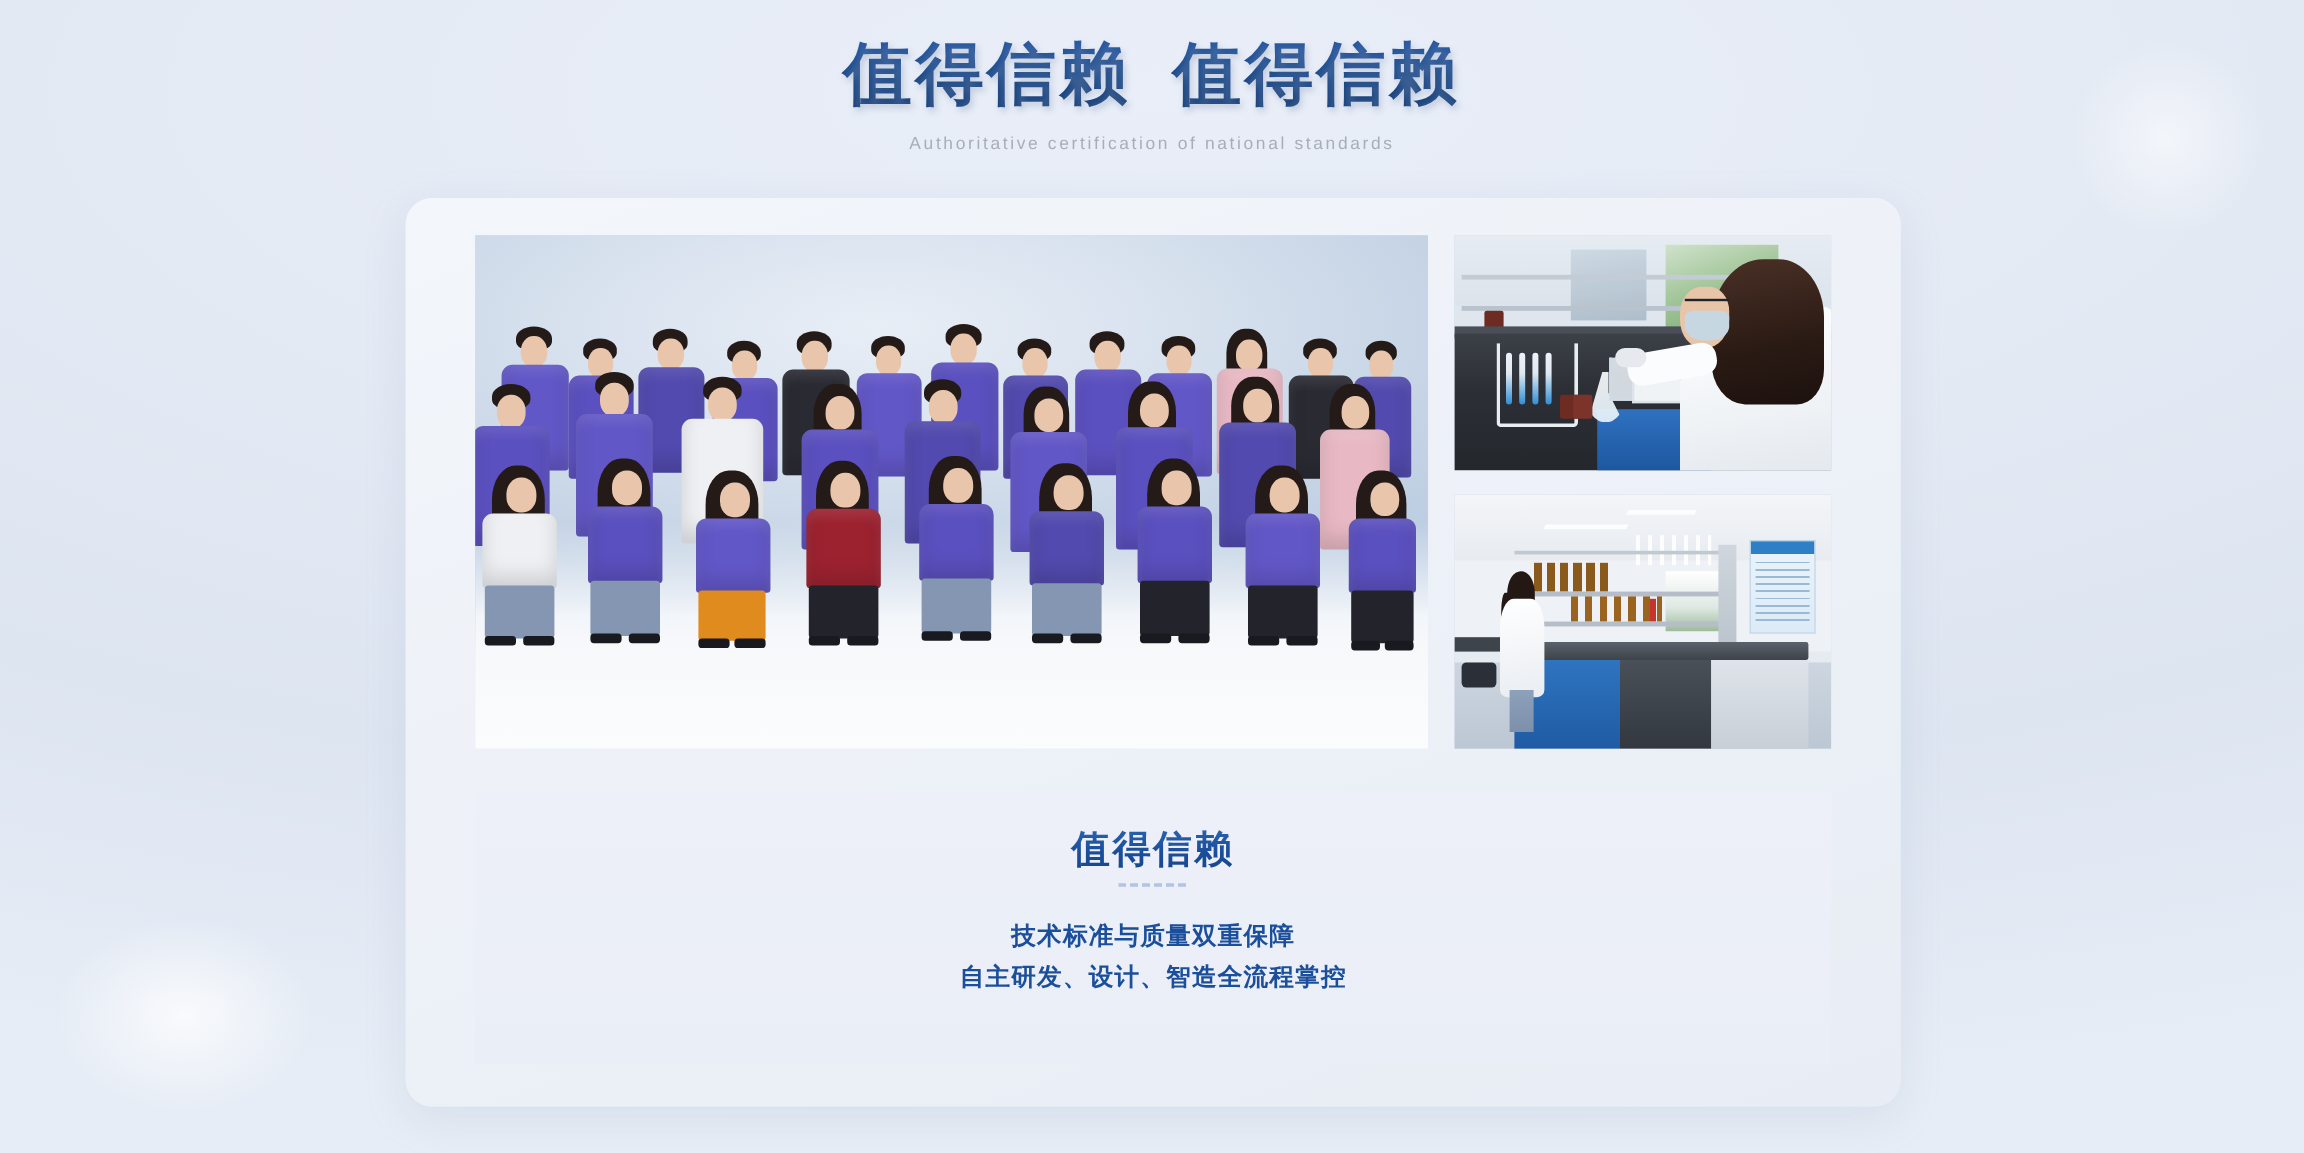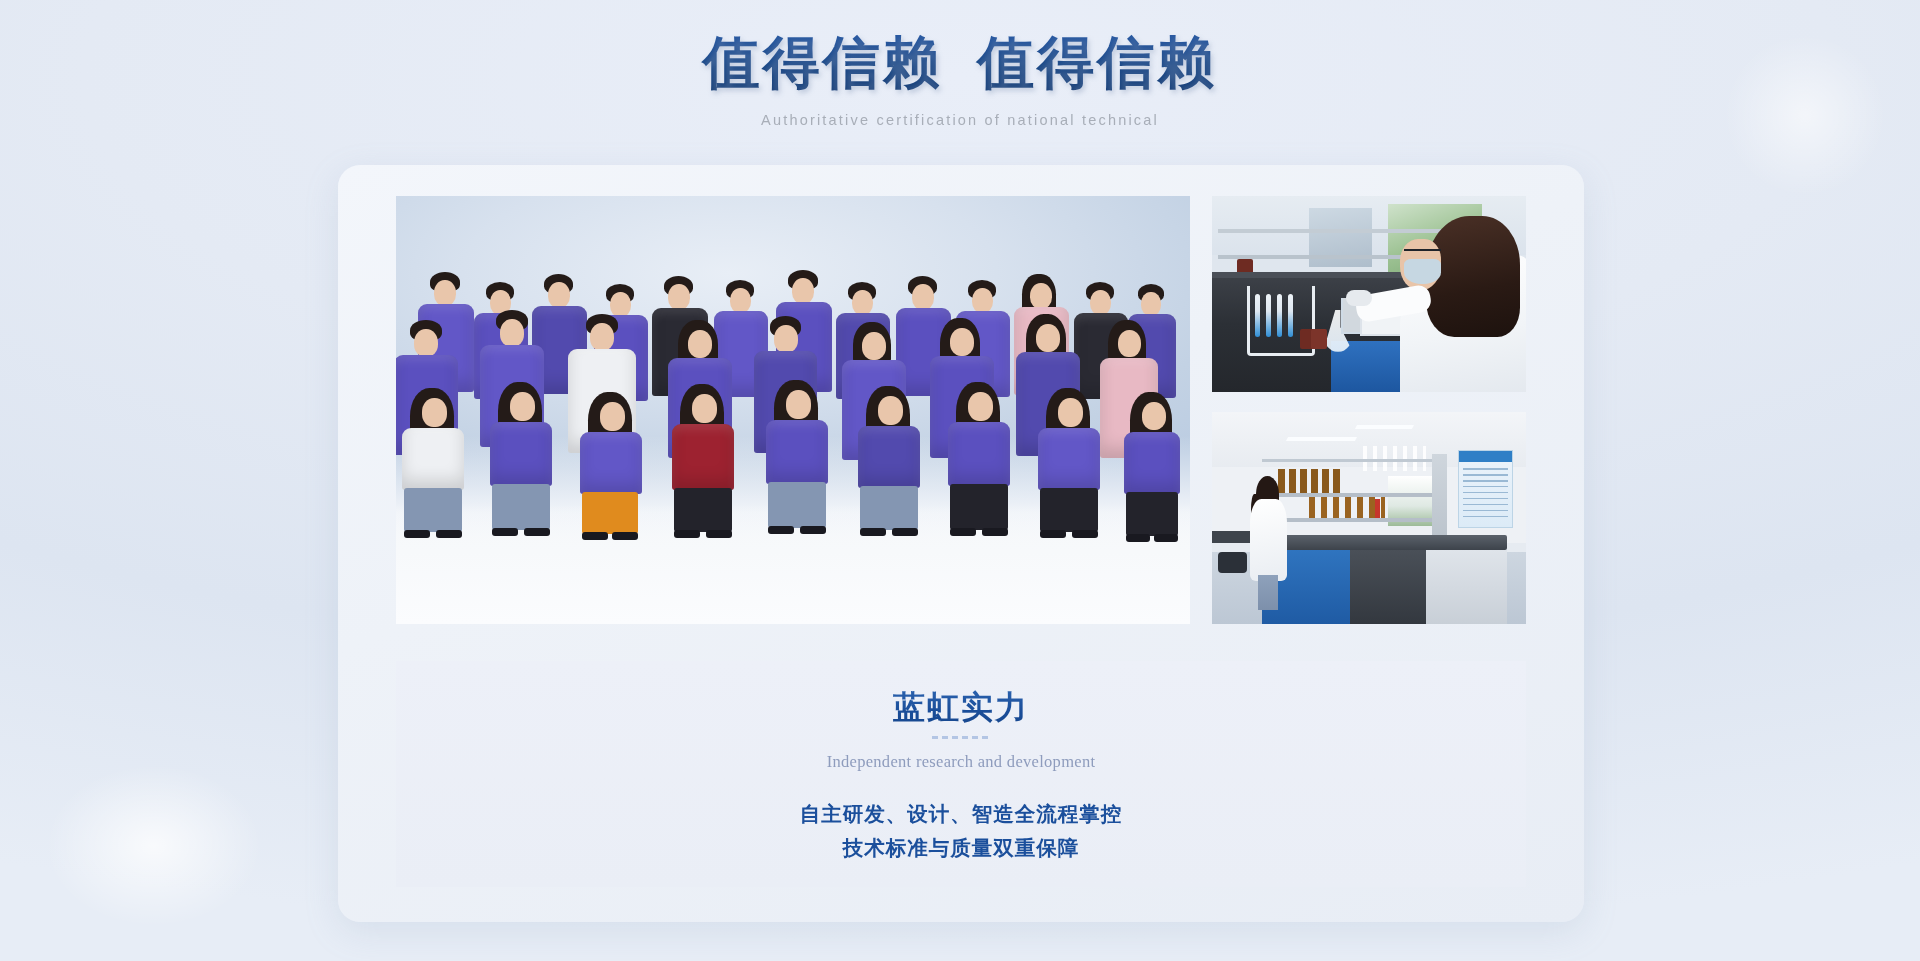--- a/index.html
+++ b/index.html
@@ -321,21 +321,21 @@
   .card-body.single { margin-top: 38px; }
   .card-body .line { display: block; white-space: pre; }
 </style>
 </head>
 <body>
 
 <div class="page">
 
   <div class="heading-block">
     <div class="main-title">值得信赖  值得信赖</div>
-    <div class="sub-title">Authoritative certification of national technical</div>
+    <div class="sub-title">Authoritative certification of national standards</div>
   </div>
 
   <div class="panel">
 
     <div class="media">
 
       <div class="photo photo-team">
         <div class="team-bg"></div>
         <div class="team-floor"></div>
         <div class="people">
@@ -592,25 +592,24 @@
             <div class="coat"></div>
             <div class="legs"></div>
           </div>
         </div>
       </div>
     </div>
 
     <div class="cards">
 
       <div class="card">
-        <div class="card-title">蓝虹实力</div>
+        <div class="card-title">值得信赖</div>
         <div class="divider-dash"></div>
-        <div class="card-sub">Independent research and development</div>
         <div class="card-body">
+          <span class="line">技术标准与质量双重保障</span>
           <span class="line">自主研发、设计、智造全流程掌控</span>
-          <span class="line">技术标准与质量双重保障</span>
         </div>
       </div>
 
 
     </div>
   </div>
 </div>
 
 </body></html>

